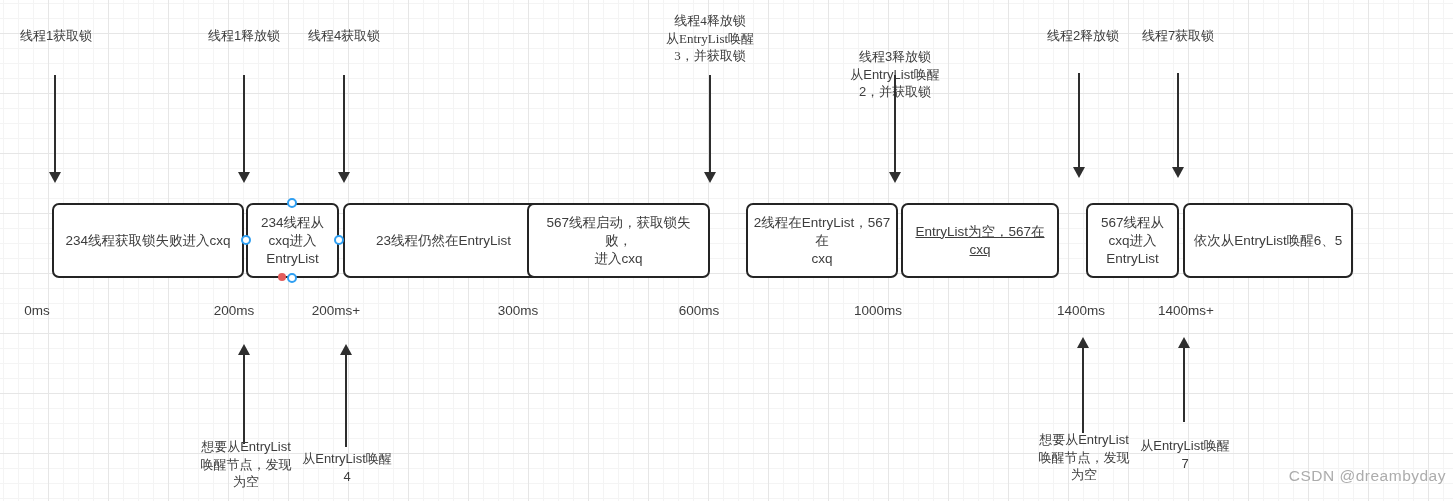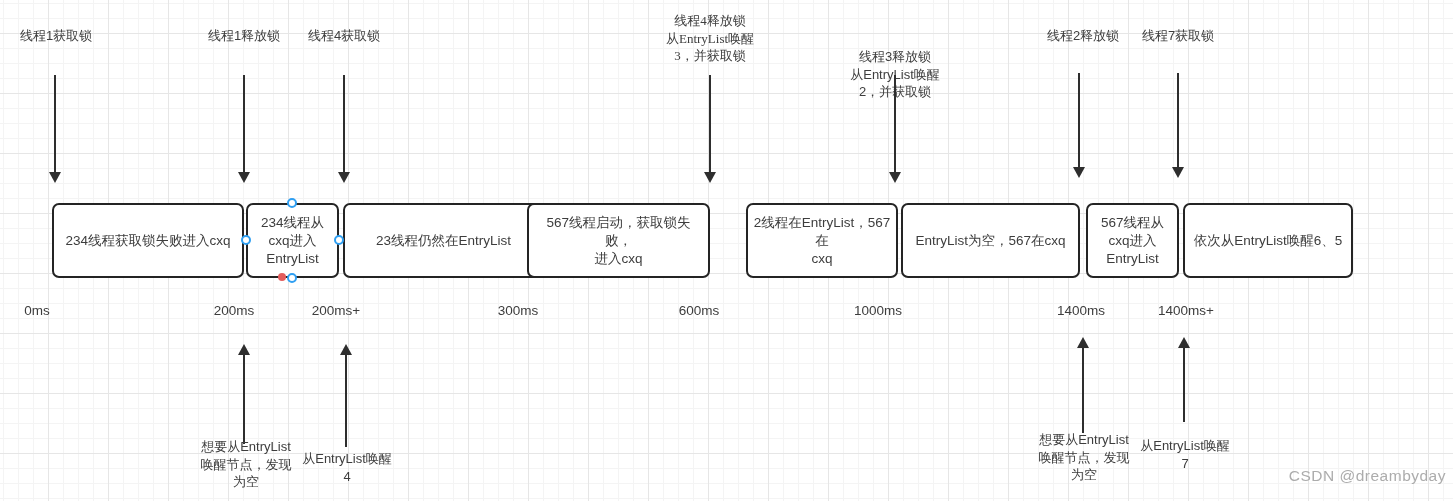--- a/index.html
+++ b/index.html
@@ -139,21 +139,21 @@
 
   <div class="tbox" style="left:52px;   width:192px;">234线程获取锁失败进入cxq</div>
   <div class="tbox" style="left:246px;  width:93px;">234线程从
 cxq进入
 EntryList</div>
   <div class="tbox" style="left:343px;  width:201px;">23线程仍然在EntryList</div>
   <div class="tbox" style="left:527px;  width:183px;">567线程启动，获取锁失败，
 进入cxq</div>
   <div class="tbox" style="left:746px;  width:152px;">2线程在EntryList，567在
 cxq</div>
-  <div class="tbox" style="left:901px;  width:179px;">EntryList为空，567在cxq</div>
+  <div class="tbox" style="left:901px;  width:158px;text-decoration:underline;">EntryList为空，567在cxq</div>
   <div class="tbox" style="left:1086px; width:93px;">567线程从
 cxq进入
 EntryList</div>
   <div class="tbox" style="left:1183px; width:170px;">依次从EntryList唤醒6、5</div>
 
   <div class="handle" style="left:292px; top:203px;"></div>
   <div class="handle" style="left:246px; top:240px;"></div>
   <div class="handle" style="left:339px; top:240px;"></div>
   <div class="handle" style="left:292px; top:278px;"></div>
   <div class="red-dot" style="left:282px; top:277px;"></div>

